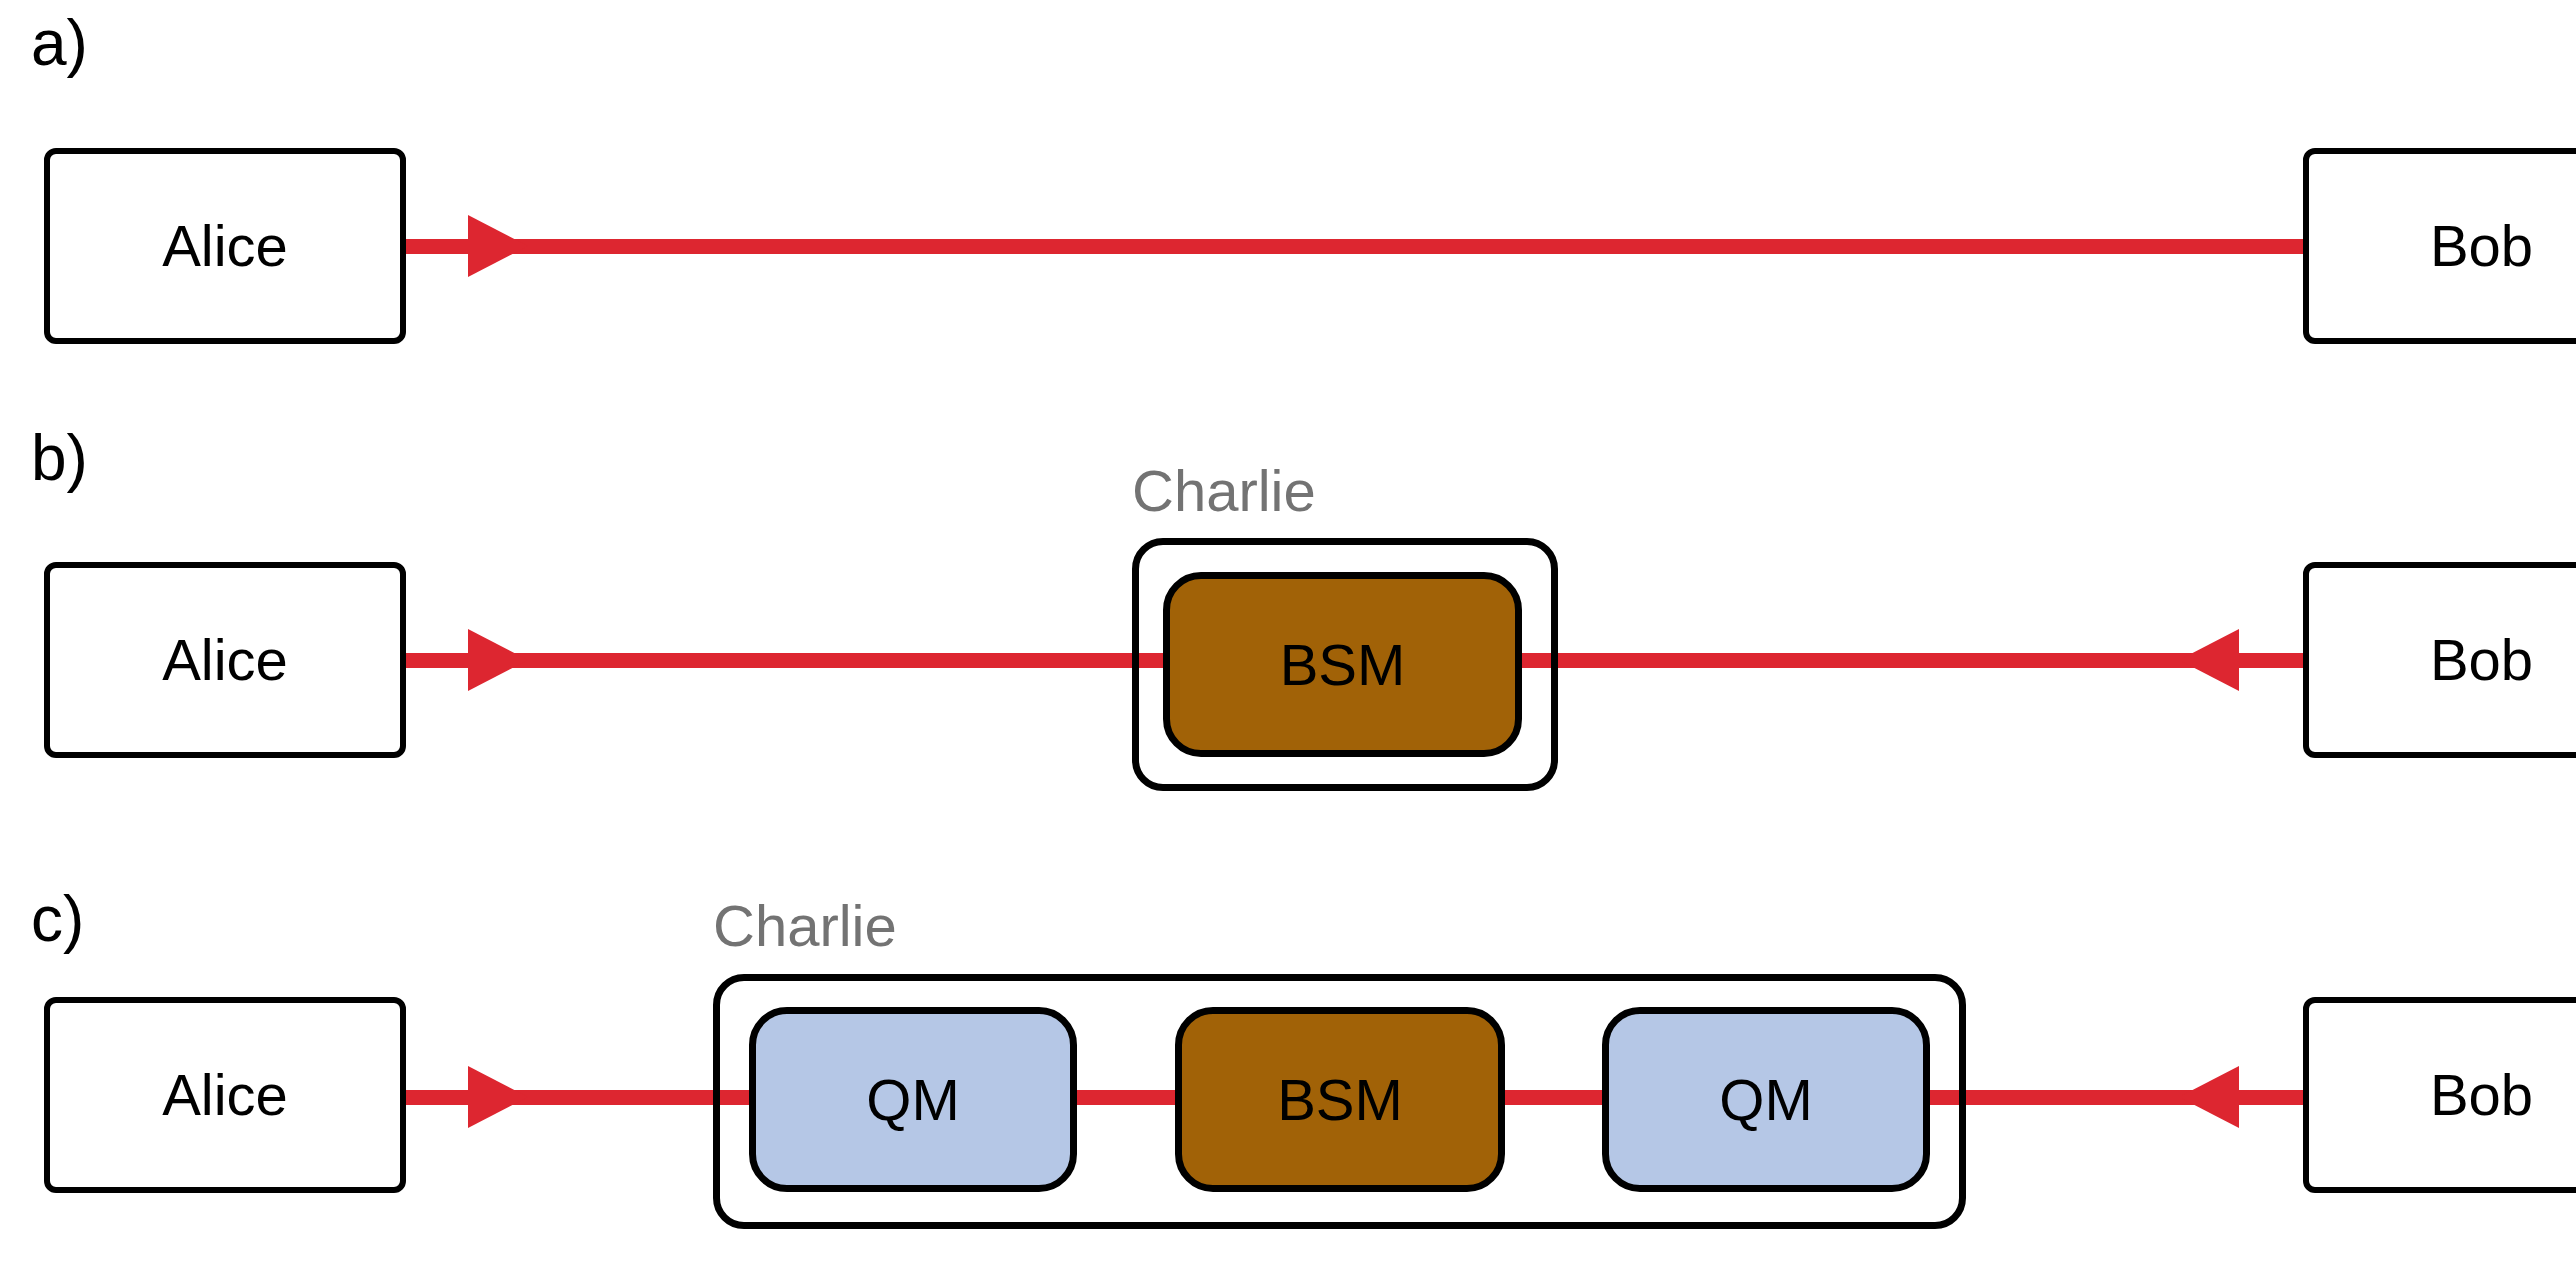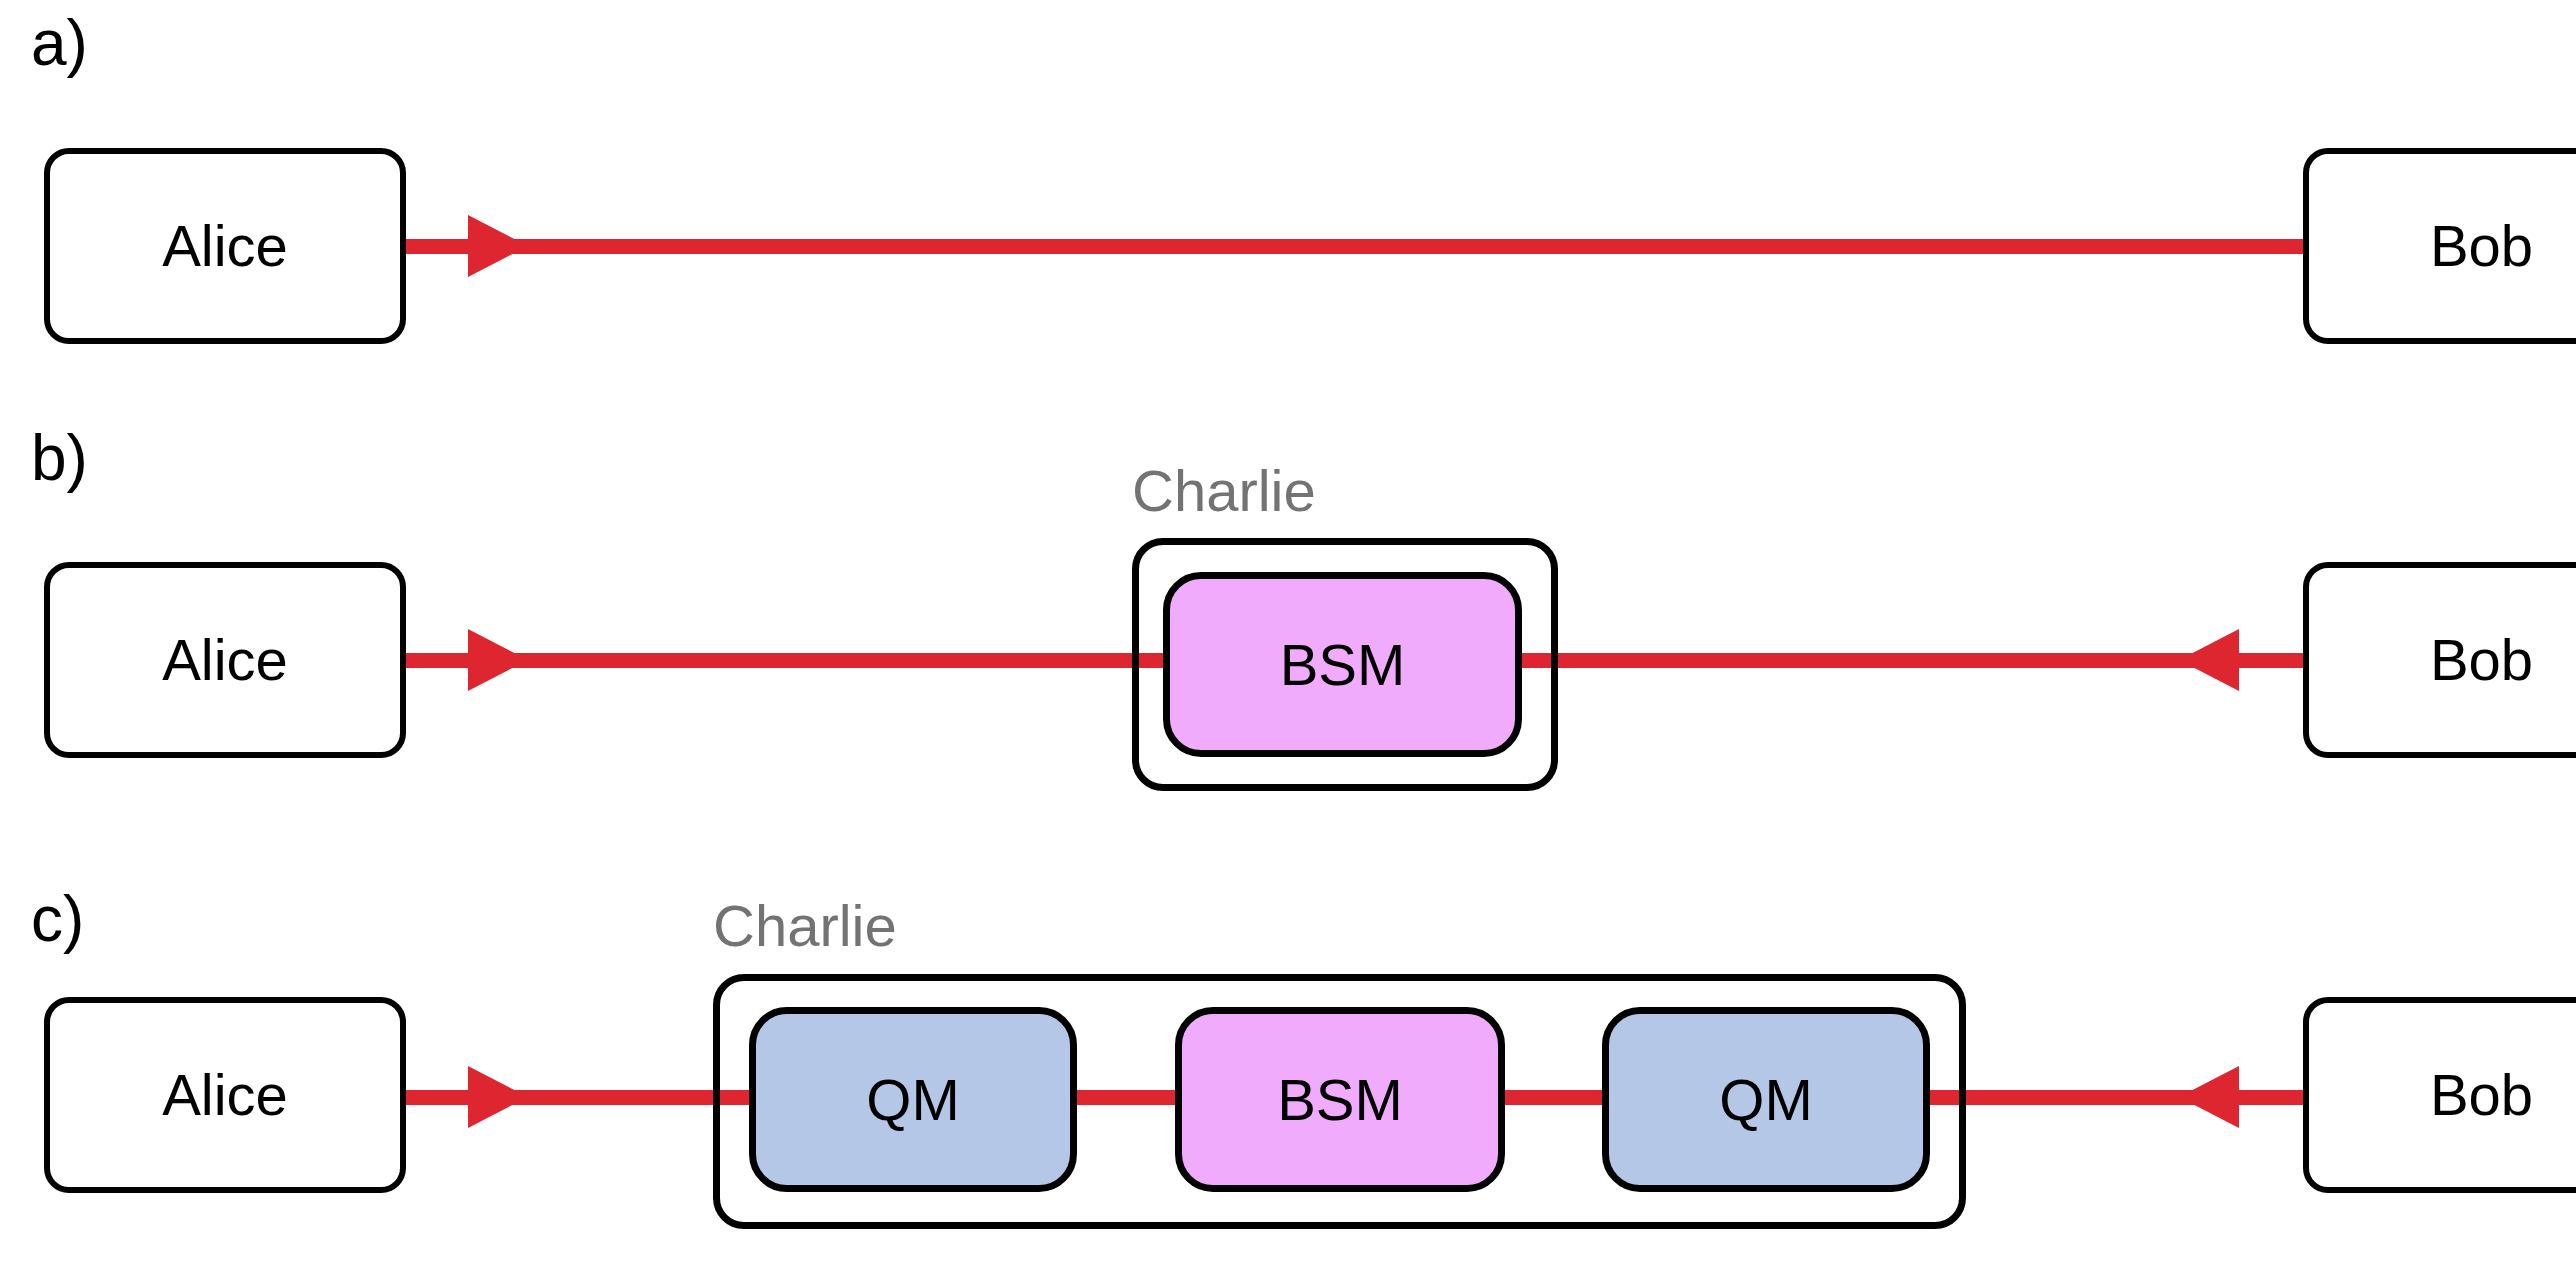--- a/index.html
+++ b/index.html
@@ -37,27 +37,27 @@
     background: #ffffff;
     display: flex;
     align-items: center;
     justify-content: center;
     color: #000000;
     font-size: 58px;
     line-height: 1;
     white-space: nowrap;
   }
   .node-party {
-    border-radius: 25px;
+    border-radius: 12px;
   }
   .node-inner {
     border-radius: 38px;
     border-width: 7.2px;
   }
-  .node-bsm { background: #f0abfc; }
+  .node-bsm { background: #a16207; }
   .node-qm  { background: #B5C7E6; text-align: center; }
   .outer-box {
     position: absolute;
     box-sizing: border-box;
     border: 7.2px solid #000000;
     border-radius: 31px;
     background: transparent;
   }
   .charlie-label {
     position: absolute;

